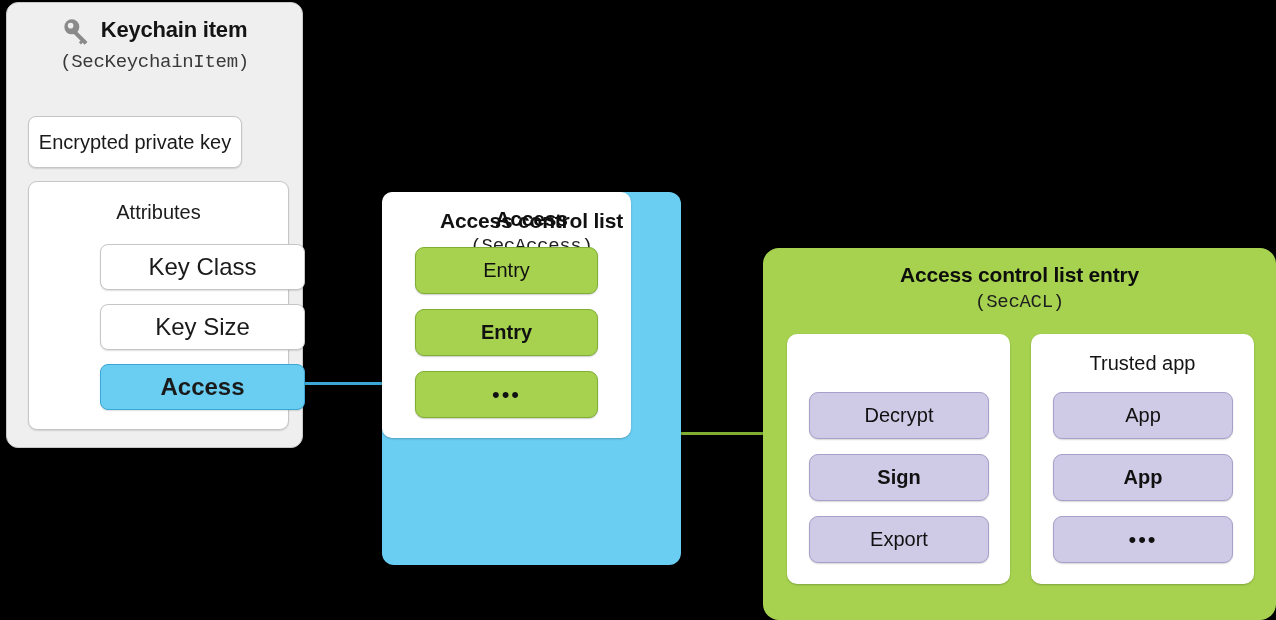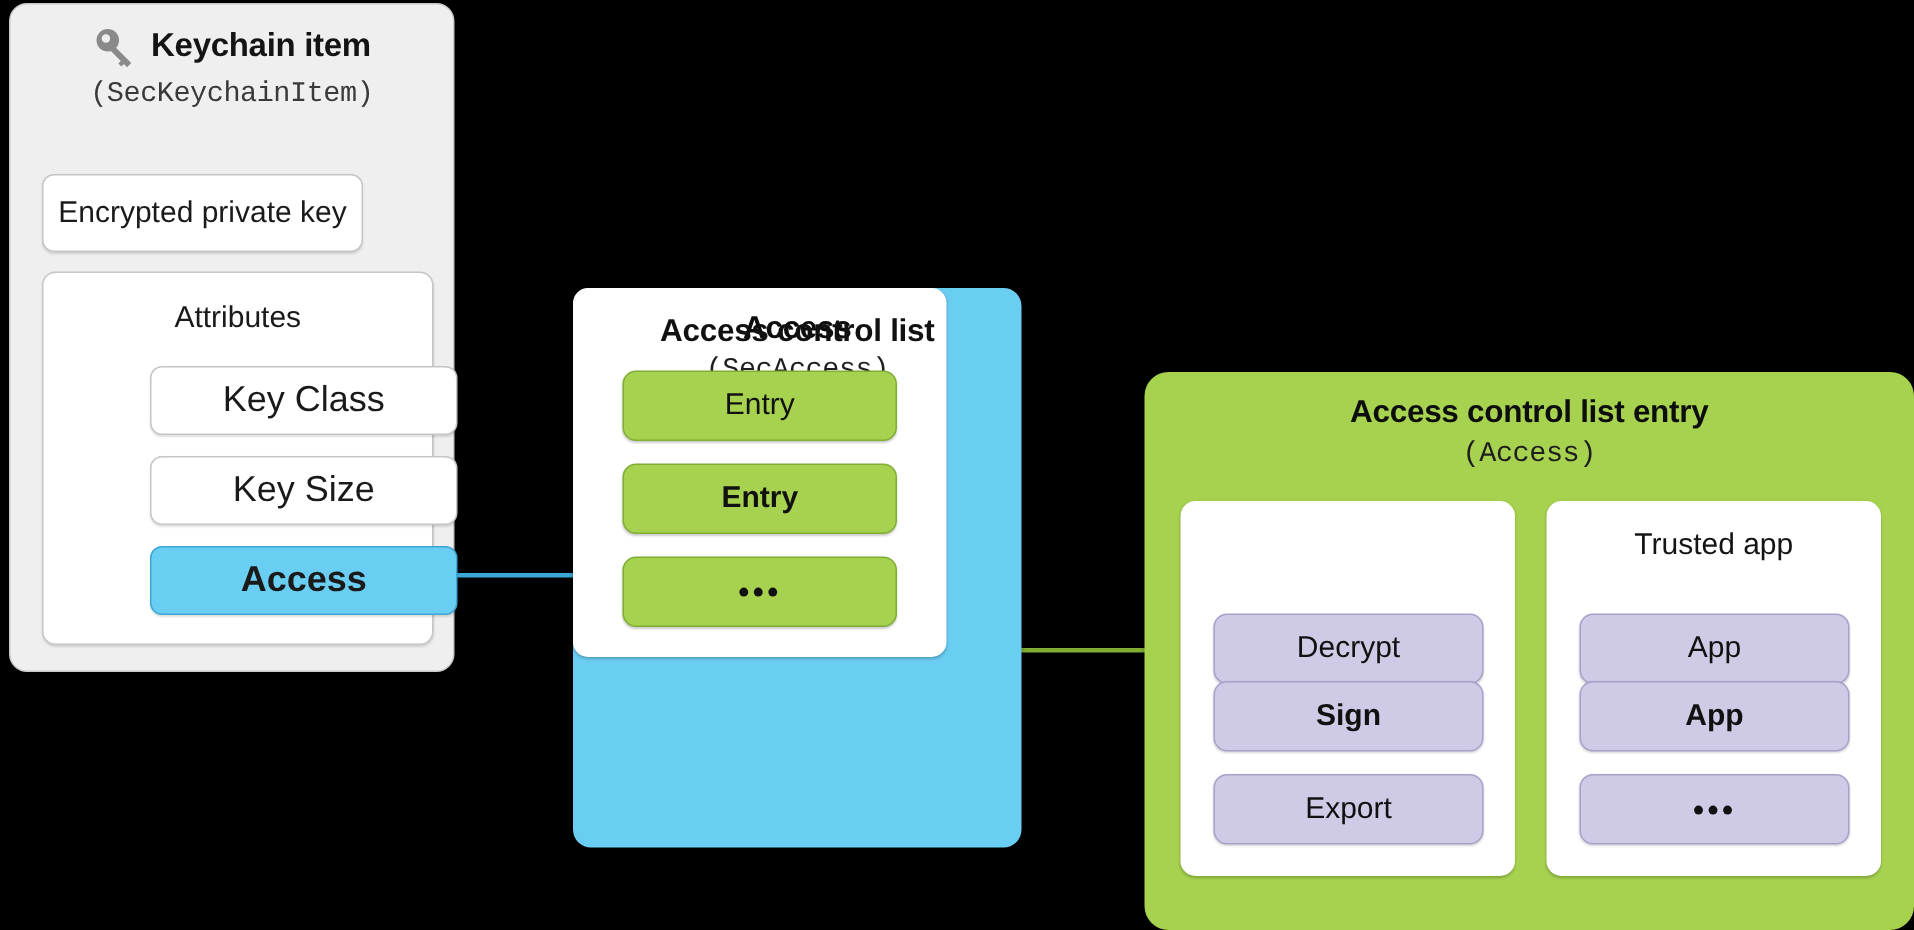--- a/index.html
+++ b/index.html
@@ -231,21 +231,21 @@
     border-radius: 9px;
     box-shadow: 0 1px 1.5px rgba(0,0,0,0.16);
   }
   .sub-item {
     left: 22px;
     width: 180px;
     height: 47px;
     font-size: 20px;
     color: #111111;
   }
-  .sub-1 { top: 75px; }
+  .sub-1 { top: 58px; }
   .sub-2 { top: 120px; font-weight: bold; }
   .sub-3 { top: 182px; text-align: center; }
   .ellipsis-item { font-size: 22px; letter-spacing: 2px; }
 
   
   .connector {
     position: absolute;
     height: 3px;
   }
   .connector-blue {
@@ -325,21 +325,21 @@
       <div class="box green-box entry-item entry-3">
         <span>•••</span>
       </div>
     </div>
   </div>
 
   <div class="panel acl-entry-panel">
 
     <div class="acl-entry-head">
       <div class="acl-entry-title">Access control list entry</div>
-      <div class="api-name">(Access)</div>
+      <div class="api-name">(SecACL)</div>
     </div>
 
     <div class="subcol subcol-operations">
 
       <div class="box purple-box sub-item sub-1">
         <span>Decrypt</span>
       </div>
       <div class="box purple-box sub-item sub-2">
         <span>Sign</span>
       </div>

